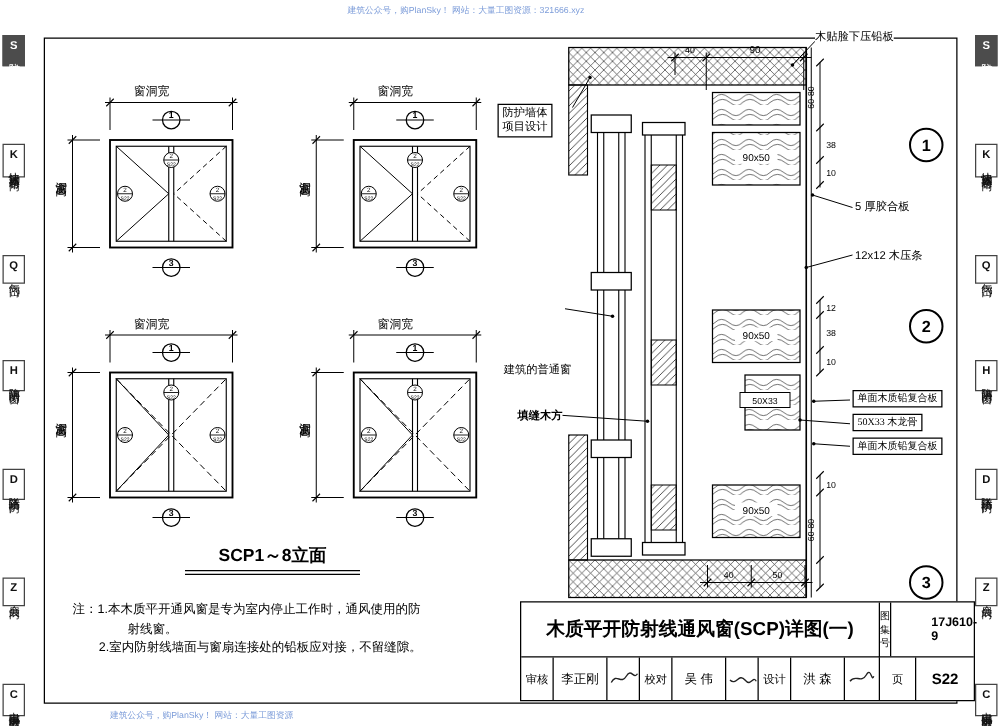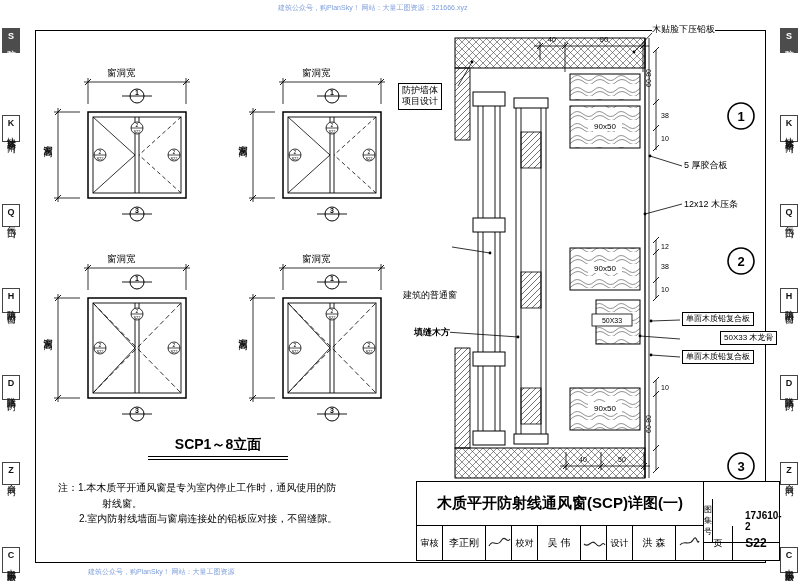--- a/index.html
+++ b/index.html
@@ -32,21 +32,21 @@
   .ann.small{font-size:8px;}
   .scp-title{position:absolute;left:148px;top:436px;width:140px;text-align:center;
              font-size:14px;font-weight:bold;border-bottom:4px double #000;padding-bottom:2px;}
   .notes{position:absolute;left:58px;top:480px;width:335px;font-size:10px;line-height:1.55;}
   .notes .n2{margin-left:44px;}
   .notes .n3{margin-left:21px;}
   
   .tb{position:absolute;left:400px;top:481px;width:364px;height:80px;border:1.5px solid #000;background:#fff;box-sizing:border-box;margin-left:16px;}
   .tb-title{position:absolute;left:0;top:0;width:287px;height:44px;border-right:1px solid #000;border-bottom:1px solid #000;
             display:flex;align-items:center;justify-content:center;font-size:15px;font-weight:bold;box-sizing:border-box;}
-  .tb-atlas{position:absolute;left:287px;top:17px;right:0;height:44px;border-bottom:1px solid #000;display:flex;box-sizing:border-box;gap:32px;}
+  .tb-atlas{position:absolute;left:287px;top:0;right:0;height:44px;border-bottom:1px solid #000;display:flex;box-sizing:border-box;gap:32px;}
   .tb-atlas .lbl{width:28px;border-right:1px solid #000;display:flex;align-items:center;justify-content:center;font-size:8px;}
   .tb-atlas .val{flex:1;display:flex;align-items:center;justify-content:center;font-size:10px;font-weight:bold;}
   .tb-names{position:absolute;left:0;top:44px;width:287px;bottom:0;border-right:1px solid #000;display:grid;
             grid-template-columns:26px 43px 26px 26px 43px 26px 26px 43px 25px;box-sizing:border-box;}
   .tb-names>div{border-right:1px solid #000;display:flex;align-items:center;justify-content:center;font-size:9px;overflow:hidden;}
   .tb-names>div:last-child{border-right:none;}
   .tb-names .nm{font-size:10px;}
   .tb-page{position:absolute;left:287px;top:44px;right:0;bottom:0;display:flex;box-sizing:border-box;}
   .tb-page .lbl{width:28px;border-right:1px solid #000;display:flex;align-items:center;justify-content:center;font-size:9px;}
   .tb-page .val{flex:1;display:flex;align-items:center;justify-content:center;font-size:12px;font-weight:bold;}
@@ -334,21 +334,21 @@
       <div>防护墙体</div>
       <div>项目设计</div>
     </div>
     <div class="ann" style="left:403px;top:242px;margin-top:48px;">建筑的普通窗</div>
     <div class="ann" style="left:414px;top:327px;font-weight:bold;">填缝木方</div>
 
     <div class="ann" style="left:652px;top:24px;">木贴脸下压铅板</div>
     <div class="ann" style="left:684px;top:160px;">5 厚胶合板</div>
     <div class="ann" style="left:684px;top:199px;">12x12 木压条</div>
     <div class="ann boxed small" style="left:682px;top:312px;">单面木质铅复合板</div>
-    <div class="ann boxed small" style="left:720px;top:331px;">50X33 木龙骨</div>
+    <div class="ann boxed small" style="left:682px;top:331px;font-family:Liberation Serif, serif;">50X33 木龙骨</div>
     <div class="ann boxed small" style="left:682px;top:350px;">单面木质铅复合板</div>
   <div class="elev-label horiz" style="left: 107px; top: 67px;">窗洞宽</div>
       <div class="elev-label vert" style="left: 41px; top: 137px;">窗洞高</div>
       <div class="elev-label horiz" style="left: 302px; top: 67px;">窗洞宽</div>
       <div class="elev-label vert" style="left: 236px; top: 137px;">窗洞高</div>
       <div class="elev-label horiz" style="left: 107px; top: 253px;">窗洞宽</div>
       <div class="elev-label vert" style="left: 41px; top: 330px;">窗洞高</div>
       <div class="elev-label horiz" style="left: 302px; top: 253px;">窗洞宽</div>
       <div class="elev-label vert" style="left: 236px; top: 330px;">窗洞高</div>
     </div>
@@ -411,21 +411,21 @@
       <div class="tab">
         <span class="letter">C</span>
         <span class="vlabel">电磁屏蔽门窗</span>
       </div>
     </div>
 
   <div class="tb">
     <div class="tb-title">木质平开防射线通风窗(SCP)详图(一)</div>
     <div class="tb-atlas">
       <div class="lbl">图集号</div>
-      <div class="val">17J610-2</div>
+      <div class="val">17J610-9</div>
     </div>
     <div class="tb-names">
       <div>审核</div>
       <div class="nm">李正刚</div>
       <div>
         <svg width="24" height="16">
             <path d="M2,11 C6,3 10,13 14,6 S20,9 23,4" fill="none" stroke="#222" stroke-width="1.1"></path>
           </svg>
       </div>
       <div>校对</div>

